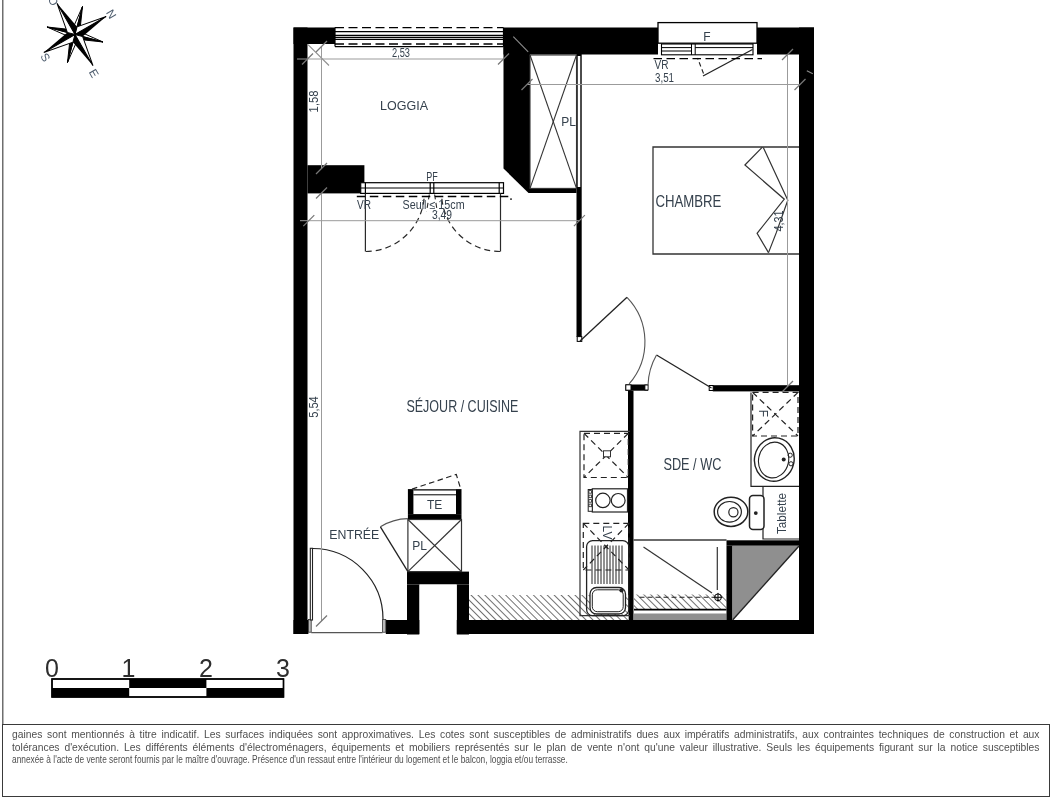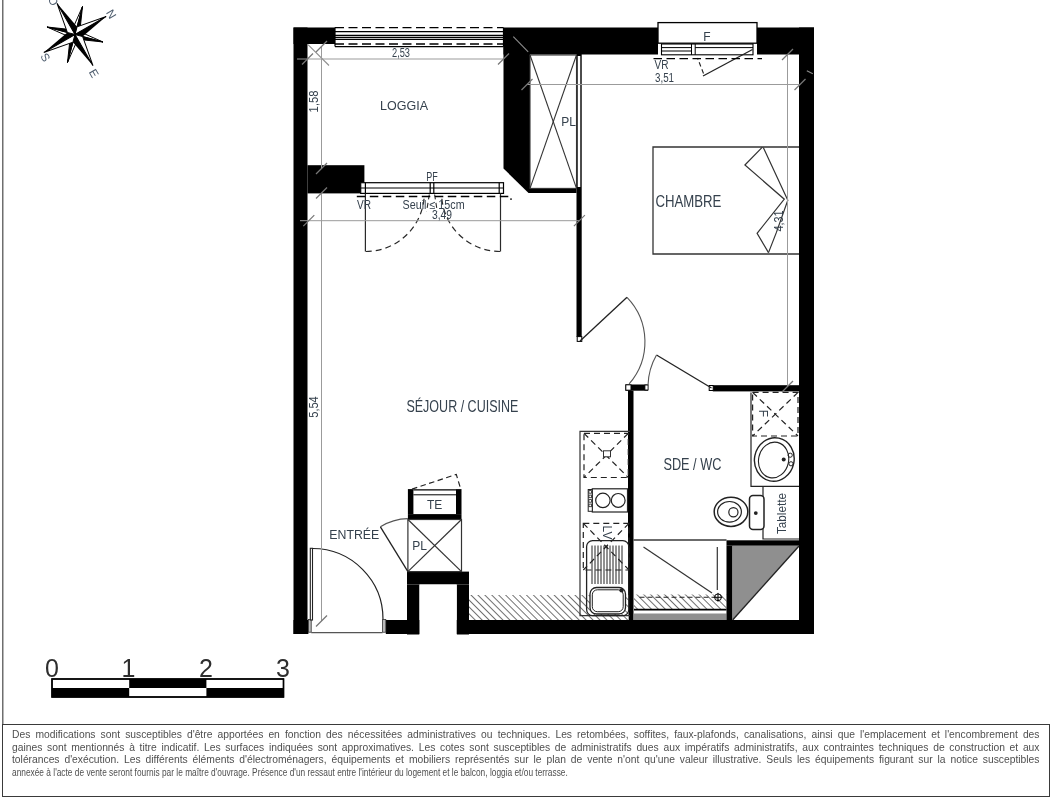--- a/index.html
+++ b/index.html
@@ -390,18 +390,17 @@
   <rect x="52" y="688" width="77.2" height="9" fill="#000" stroke="none"></rect>
   <rect x="129.2" y="679" width="77.2" height="9" fill="#000" stroke="none"></rect>
   <rect x="206.4" y="688" width="77.1" height="9" fill="#000" stroke="none"></rect>
   <rect x="52" y="679" width="231.5" height="18" fill="none"></rect>
 </g>
 </g>
 </svg>
 
 <div id="disc">
 <div style="height:4.6px"></div>
-<div class="j">Des modifications sont susceptibles d'être apportées en fonction des nécessitées administratives ou techniques. Les retombées, soffites, faux-plafonds, canalisations, ainsi que l'emplacement et l'encombrement des</div>
 <div class="j">gaines sont mentionnés à titre indicatif. Les surfaces indiquées sont approximatives. Les cotes sont susceptibles de administratifs dues aux impératifs administratifs, aux contraintes techniques de construction et aux</div>
 <div class="j">tolérances d'exécution. Les différents éléments d'électroménagers, équipements et mobiliers représentés sur le plan de vente n'ont qu'une valeur illustrative. Seuls les équipements figurant sur la notice susceptibles</div>
 <div style="transform:scaleX(0.81);transform-origin:0 0;">annexée à l'acte de vente seront fournis par le maître d'ouvrage. Présence d'un ressaut entre l'intérieur du logement et le balcon, loggia et/ou terrasse.</div>
 </div>
 </div>
 
 </body></html>

